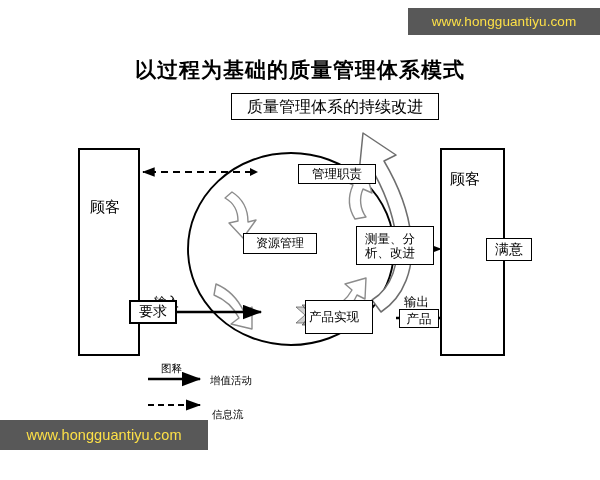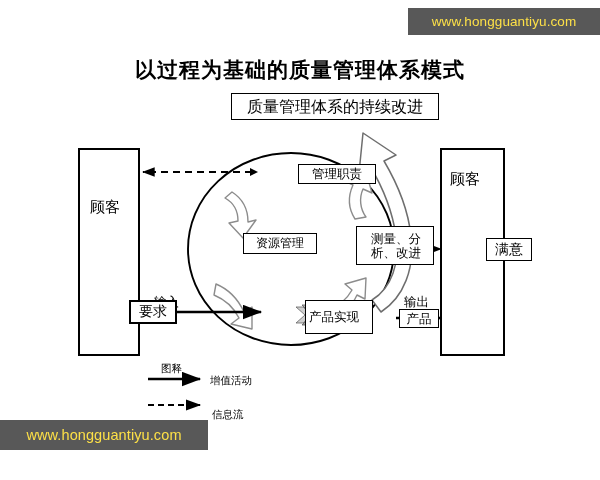--- a/index.html
+++ b/index.html
@@ -102,21 +102,21 @@
     height: 21px;
     font-size: 12px;
   }
   #box-measure-analyze {
     left: 313px;
     top: 226px;
     width: 78px;
     height: 39px;
     font-size: 12.5px;
     justify-content: flex-start;
-    padding-left: 14px;
+    padding-left: 8px;
     text-align: left;
     white-space: normal;
   }
   #box-product-realization {
     left: 262px;
     top: 300px;
     width: 68px;
     height: 34px;
     font-size: 12.5px;
     justify-content: flex-start;

